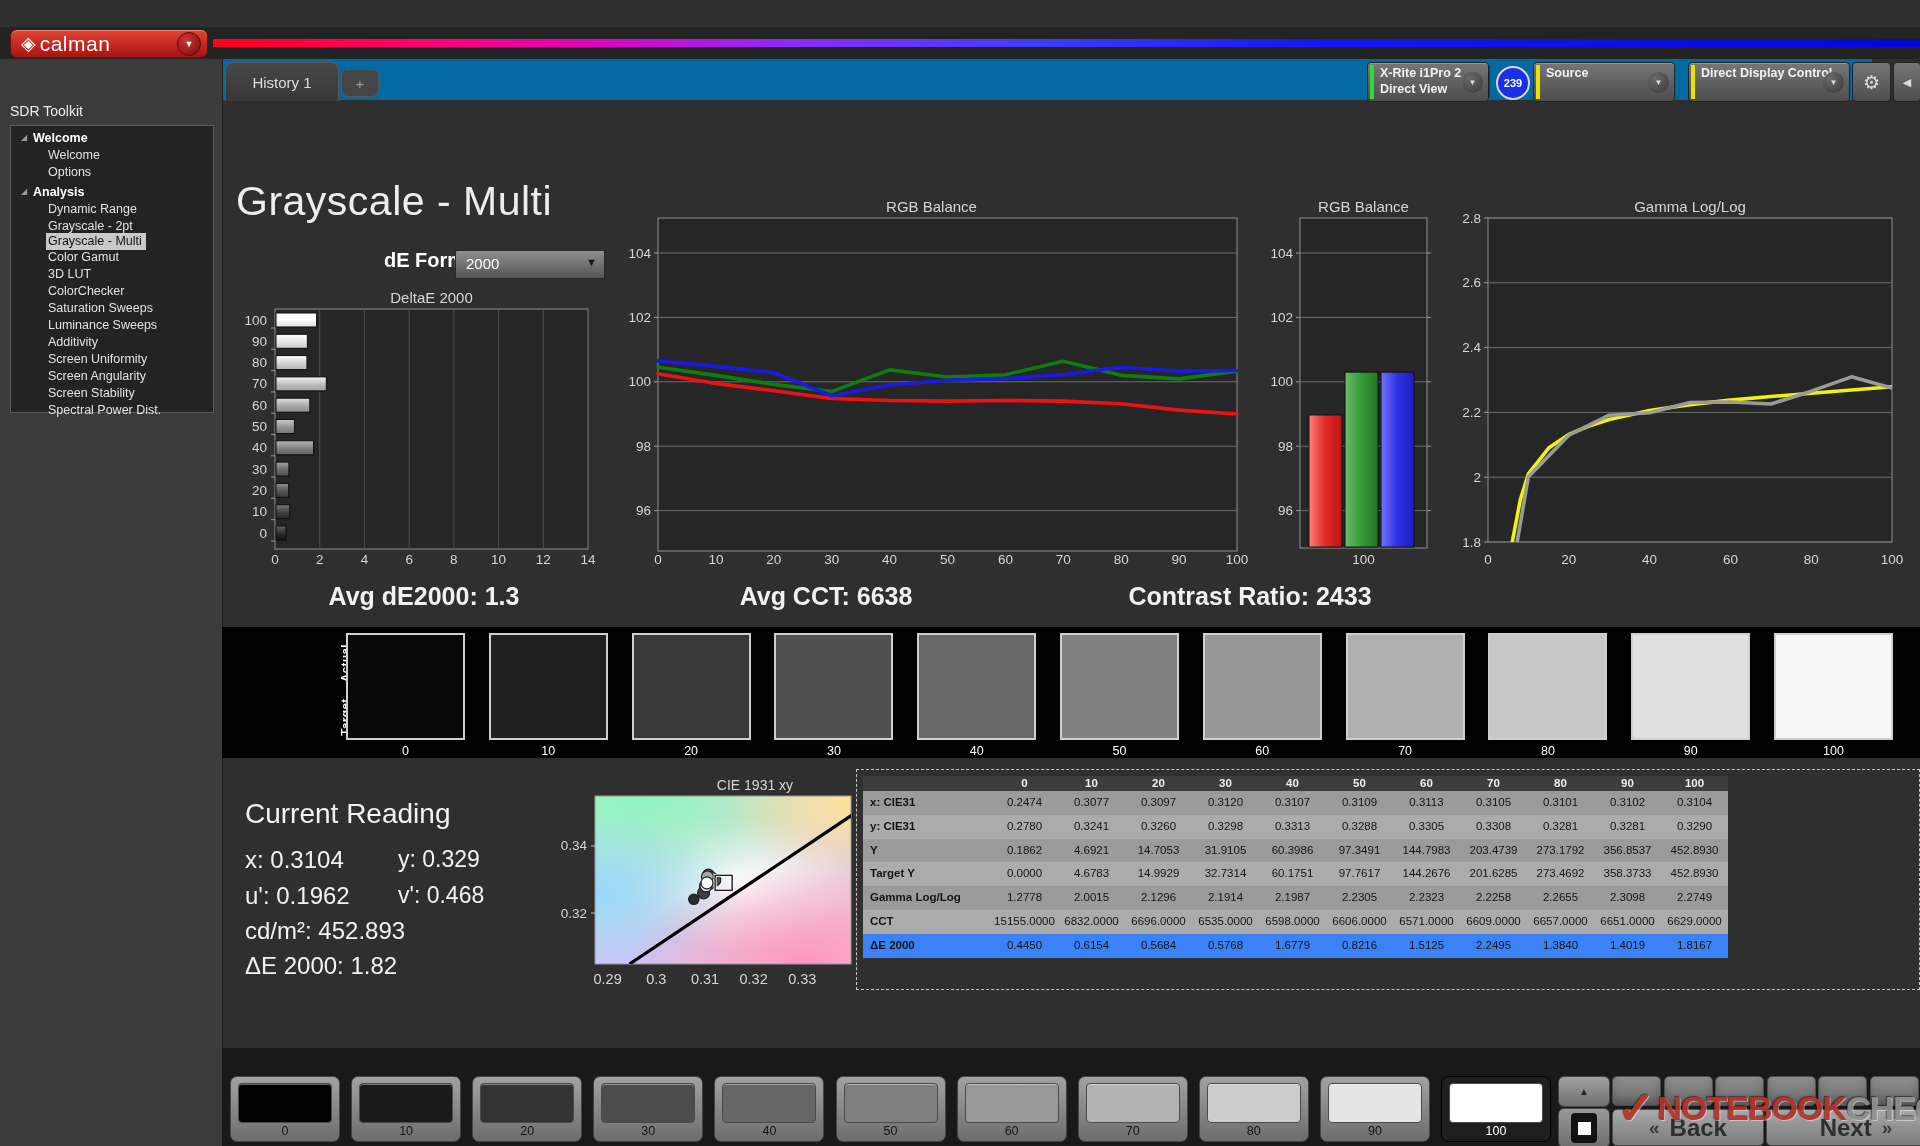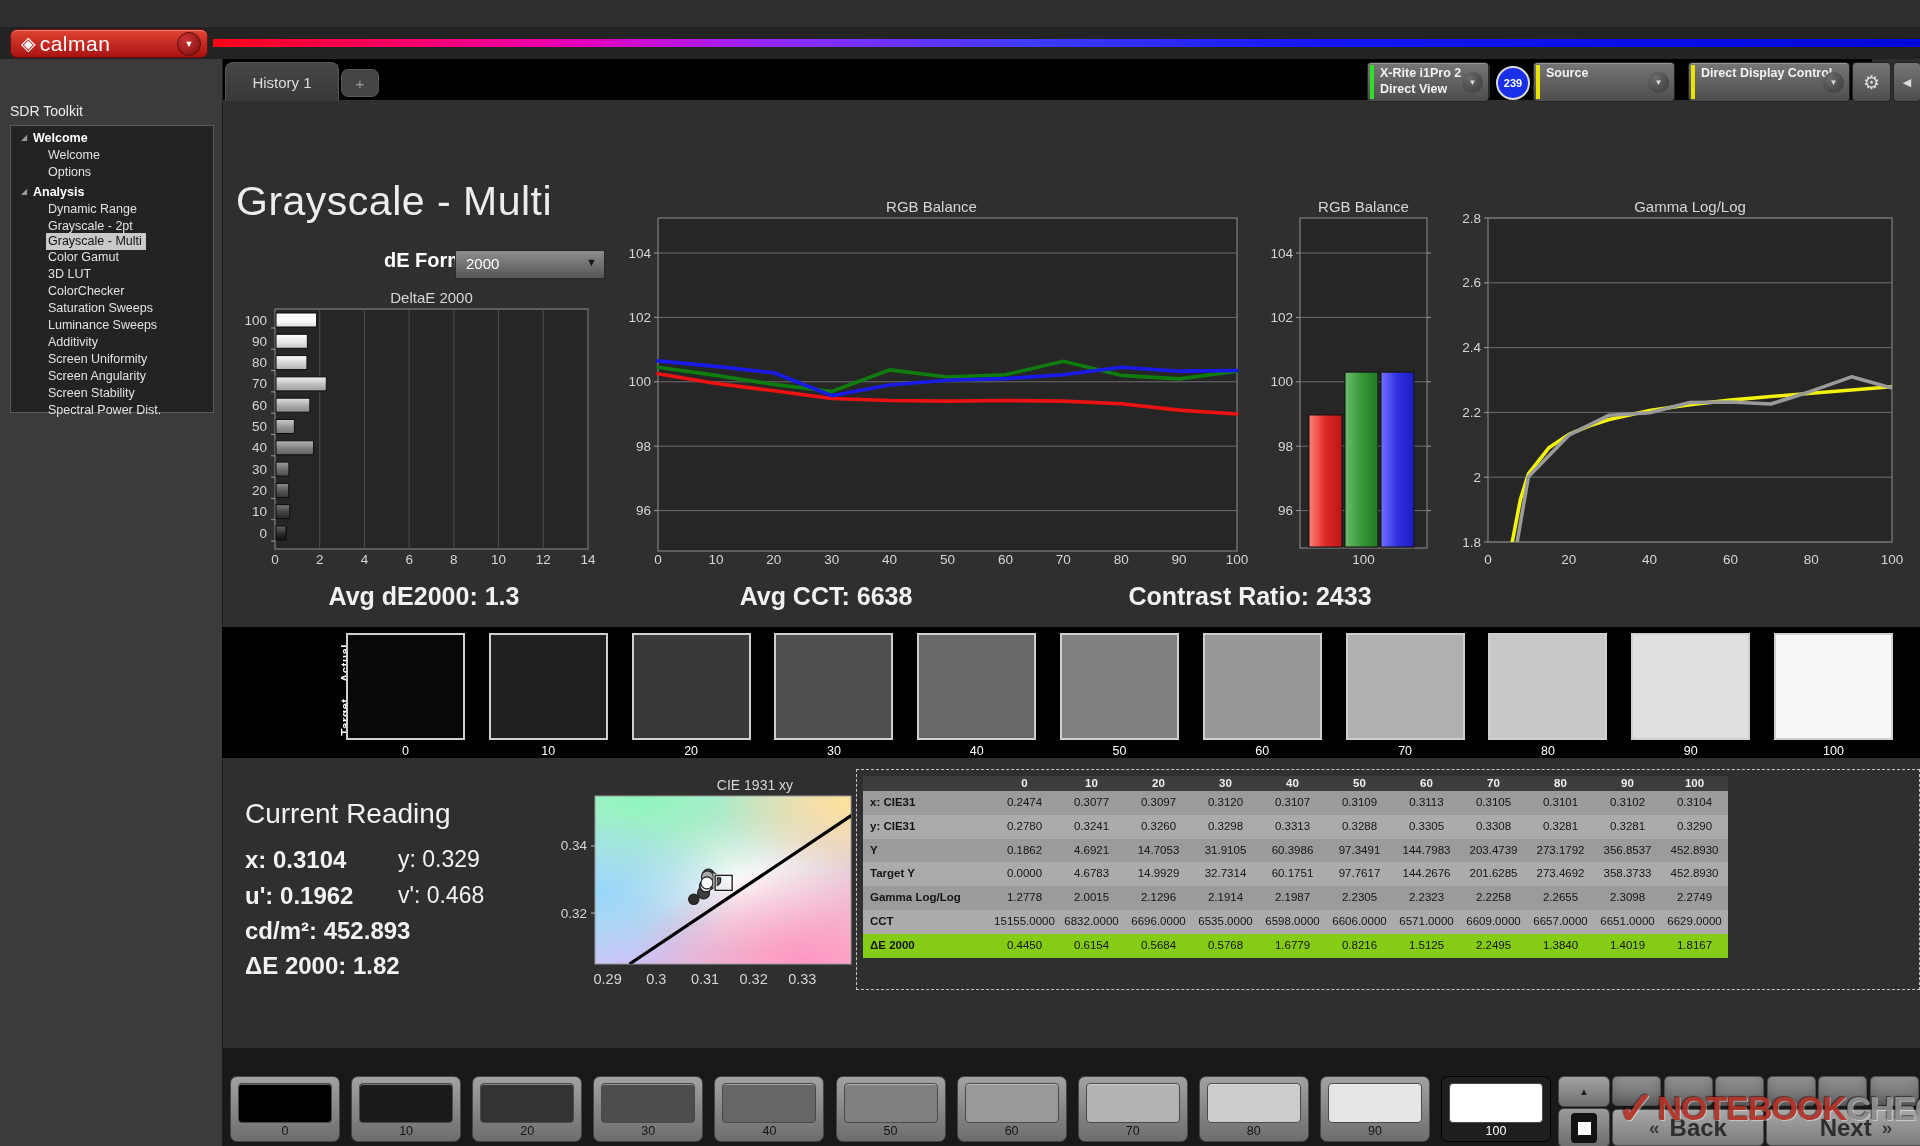--- a/index.html
+++ b/index.html
@@ -19,21 +19,21 @@
             background:linear-gradient(#e04432,#a81313);border:1px solid #6d0d0d;
             display:flex;align-items:center;box-shadow:inset 0 1px rgba(255,255,255,.35);}
   #brandbtn .mark{color:#fff;font-size:19px;margin-left:10px;}
   #brandbtn .word{color:#fff;font-size:21px;font-weight:400;letter-spacing:.5px;margin-left:4px;}
   #brandbtn .drop{margin-left:auto;margin-right:6px;width:22px;height:22px;border-radius:50%;
             background:radial-gradient(circle at 35% 30%,#c33,#7c0d0d);color:#fff;font-size:9px;
             display:flex;align-items:center;justify-content:center;border:1px solid #5e0a0a;}
   #rainbow{position:absolute;left:213px;top:12px;width:1707px;height:8px;
            background:linear-gradient(90deg,#ff0018 0%,#ff0070 12%,#e400c0 22%,#8c2bff 34%,#3f3bff 48%,#1417f2 65%,#0008d8 100%);}
   
-  #topstrip{left:0;top:59px;width:1872px;height:41px;background:#000000;}
+  #topstrip{left:0;top:59px;width:1872px;height:41px;background:#0369a1;}
   .roundbtn{position:absolute;width:26px;height:26px;border-radius:50%;
             background:radial-gradient(circle at 35% 30%,#8d8d8d,#4b4b4b);border:1px solid #262626;
             color:#e9e9e9;font-size:11px;display:flex;align-items:center;justify-content:center;}
   #tab-history{position:absolute;left:225px;top:3px;width:112px;height:38px;border-radius:8px 8px 0 0;
             background:linear-gradient(#474747,#383838);border:1px solid #575757;border-bottom:none;
             color:#ddd;font-size:15px;display:flex;align-items:center;justify-content:center;}
   #tab-add{position:absolute;left:341px;top:10px;width:36px;height:26px;border-radius:7px;
             background:#454545;border:1px solid #575757;color:#9a9a9a;font-size:15px;
             display:flex;align-items:center;justify-content:center;}
   .dd{position:absolute;top:3px;height:38px;border-radius:4px;border:1px solid #242424;
@@ -70,21 +70,21 @@
   #deform-select .c{position:absolute;right:7px;top:5px;color:#171717;font-size:11px;}
   .sumlbl{position:absolute;top:582px;transform:translateX(-50%);font-size:25px;font-weight:600;color:#f1f1f1;}
   
   #strip{left:222px;top:627px;width:1698px;height:131px;background:#000;}
   .rotlbl{position:absolute;left:104px;transform:rotate(-90deg);transform-origin:center;
       color:#fff;font-size:11.5px;font-weight:700;letter-spacing:.5px;}
   .swatch{position:absolute;top:6px;height:107px;width:119px;border:2px solid #cfcfcf;box-sizing:border-box;}
   .swlbl{position:absolute;top:117px;width:119px;text-align:center;color:#fff;font-size:12.5px;}
   
   #cur-title{left:245px;top:798px;font-size:28px;color:#f2f2f2;}
-  .cr-line{position:absolute;left:245px;font-size:24px;color:#f2f2f2;font-weight:bold;}
+  .cr-line{position:absolute;left:245px;font-size:24px;color:#f2f2f2;}
   .cr-b{position:absolute;left:398px;font-size:23px;color:#f2f2f2;}
   #cie-bg{left:595px;top:796px;width:256px;height:168px;
      background:
        radial-gradient(95% 75% at 100% 4%, rgba(255,226,150,.95), rgba(255,226,150,0) 55%),
        radial-gradient(110% 95% at 82% 100%, rgba(255,148,192,.98), rgba(255,148,192,0) 62%),
        radial-gradient(95% 80% at 0% 58%, rgba(148,214,255,.95), rgba(148,214,255,0) 60%),
        radial-gradient(85% 70% at 12% 100%, rgba(208,190,255,.95), rgba(208,190,255,0) 58%),
        radial-gradient(115% 95% at 18% 0%, rgba(142,245,190,.98), rgba(142,245,190,0) 62%),
        radial-gradient(62% 58% at 56% 52%, #ffffff, rgba(255,255,255,0) 72%),
        linear-gradient(135deg,#b8ecd6,#f6c6da);}
@@ -344,21 +344,21 @@
           <div class="t-cell">6696.0000</div>
           <div class="t-cell">6535.0000</div>
           <div class="t-cell">6598.0000</div>
           <div class="t-cell">6606.0000</div>
           <div class="t-cell">6571.0000</div>
           <div class="t-cell">6609.0000</div>
           <div class="t-cell">6657.0000</div>
           <div class="t-cell">6651.0000</div>
           <div class="t-cell">6629.0000</div>
         </div>
-        <div class="t-row" style="background: #84cc16;">
+        <div class="t-row" style="background: #3b82f6;">
           <div class="t-cell t-label">ΔE 2000</div>
           <div class="t-cell">0.4450</div>
           <div class="t-cell">0.6154</div>
           <div class="t-cell">0.5684</div>
           <div class="t-cell">0.5768</div>
           <div class="t-cell">1.6779</div>
           <div class="t-cell">0.8216</div>
           <div class="t-cell">1.5125</div>
           <div class="t-cell">2.2495</div>
           <div class="t-cell">1.3840</div>

